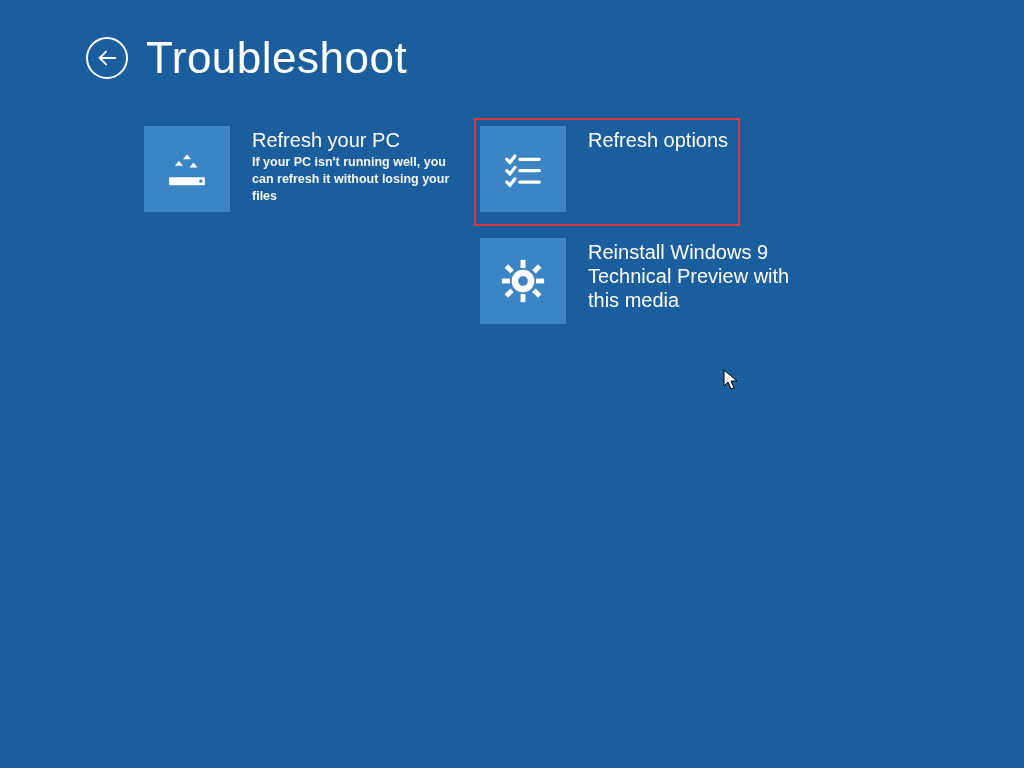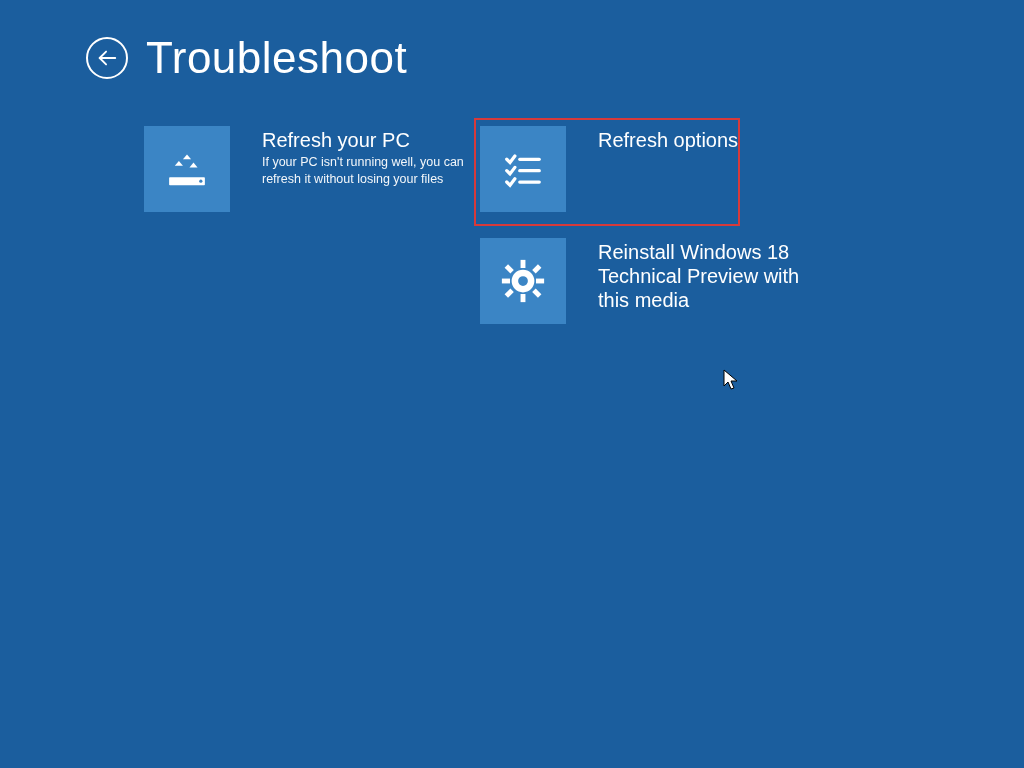--- a/index.html
+++ b/index.html
@@ -45,36 +45,36 @@
     top: 126px;
     width: 740px;
     display: grid;
     grid-template-columns: 320px 320px;
     column-gap: 16px;
     row-gap: 26px;
   }
   .tile {
     display: flex;
     align-items: flex-start;
-    gap: 32px;
+    gap: 22px;
     cursor: pointer;
     padding: 0;
   }
   .tile-icon {
     width: 86px; height: 86px;
     background: #3b85c5;
     flex: 0 0 auto;
     display: flex;
     align-items: center;
     justify-content: center;
   }
   .tile-icon svg { display: block; }
   .tile-text { padding-top: 2px; max-width: 210px; }
   .tile-title { font-size: 20px; font-weight: 300; line-height: 1.2; }
-  .tile-desc  { font-size: 12.5px; font-weight: 400; line-height: 1.35; margin-top: 2px; opacity: 0.95; }
+  .tile-desc  { font-size: 12.5px; font-weight: 700; line-height: 1.35; margin-top: 2px; opacity: 0.95; }
 
   .highlight-box {
     position: absolute;
     border: 2px solid #d83a3a;
     pointer-events: none;
   }
 
   .cursor {
     position: absolute;
     width: 16px; height: 22px;
@@ -151,21 +151,21 @@
               <rect x="48" y="29" width="10" height="6"></rect>
               <rect x="12" y="12" width="6" height="10" transform="rotate(-45 15 17)"></rect>
               <rect x="46" y="42" width="6" height="10" transform="rotate(-45 49 47)"></rect>
               <rect x="46" y="12" width="6" height="10" transform="rotate(45 49 17)"></rect>
               <rect x="12" y="42" width="6" height="10" transform="rotate(45 15 47)"></rect>
             </g>
           </g>
         </svg>
       </div>
       <div class="tile-text">
-        <div class="tile-title">Reinstall Windows 18 Technical Preview with this media</div>
+        <div class="tile-title">Reinstall Windows 9 Technical Preview with this media</div>
 
       </div>
     </div>
 
   </div>
 
   <div class="highlight-box" id="highlight" style="left: 474px; top: 118px; width: 266px; height: 108px;"></div>
 
   <div class="cursor" id="cursor" style="left: 723px; top: 369px;">
     <svg width="16" height="22" viewBox="0 0 16 22">

